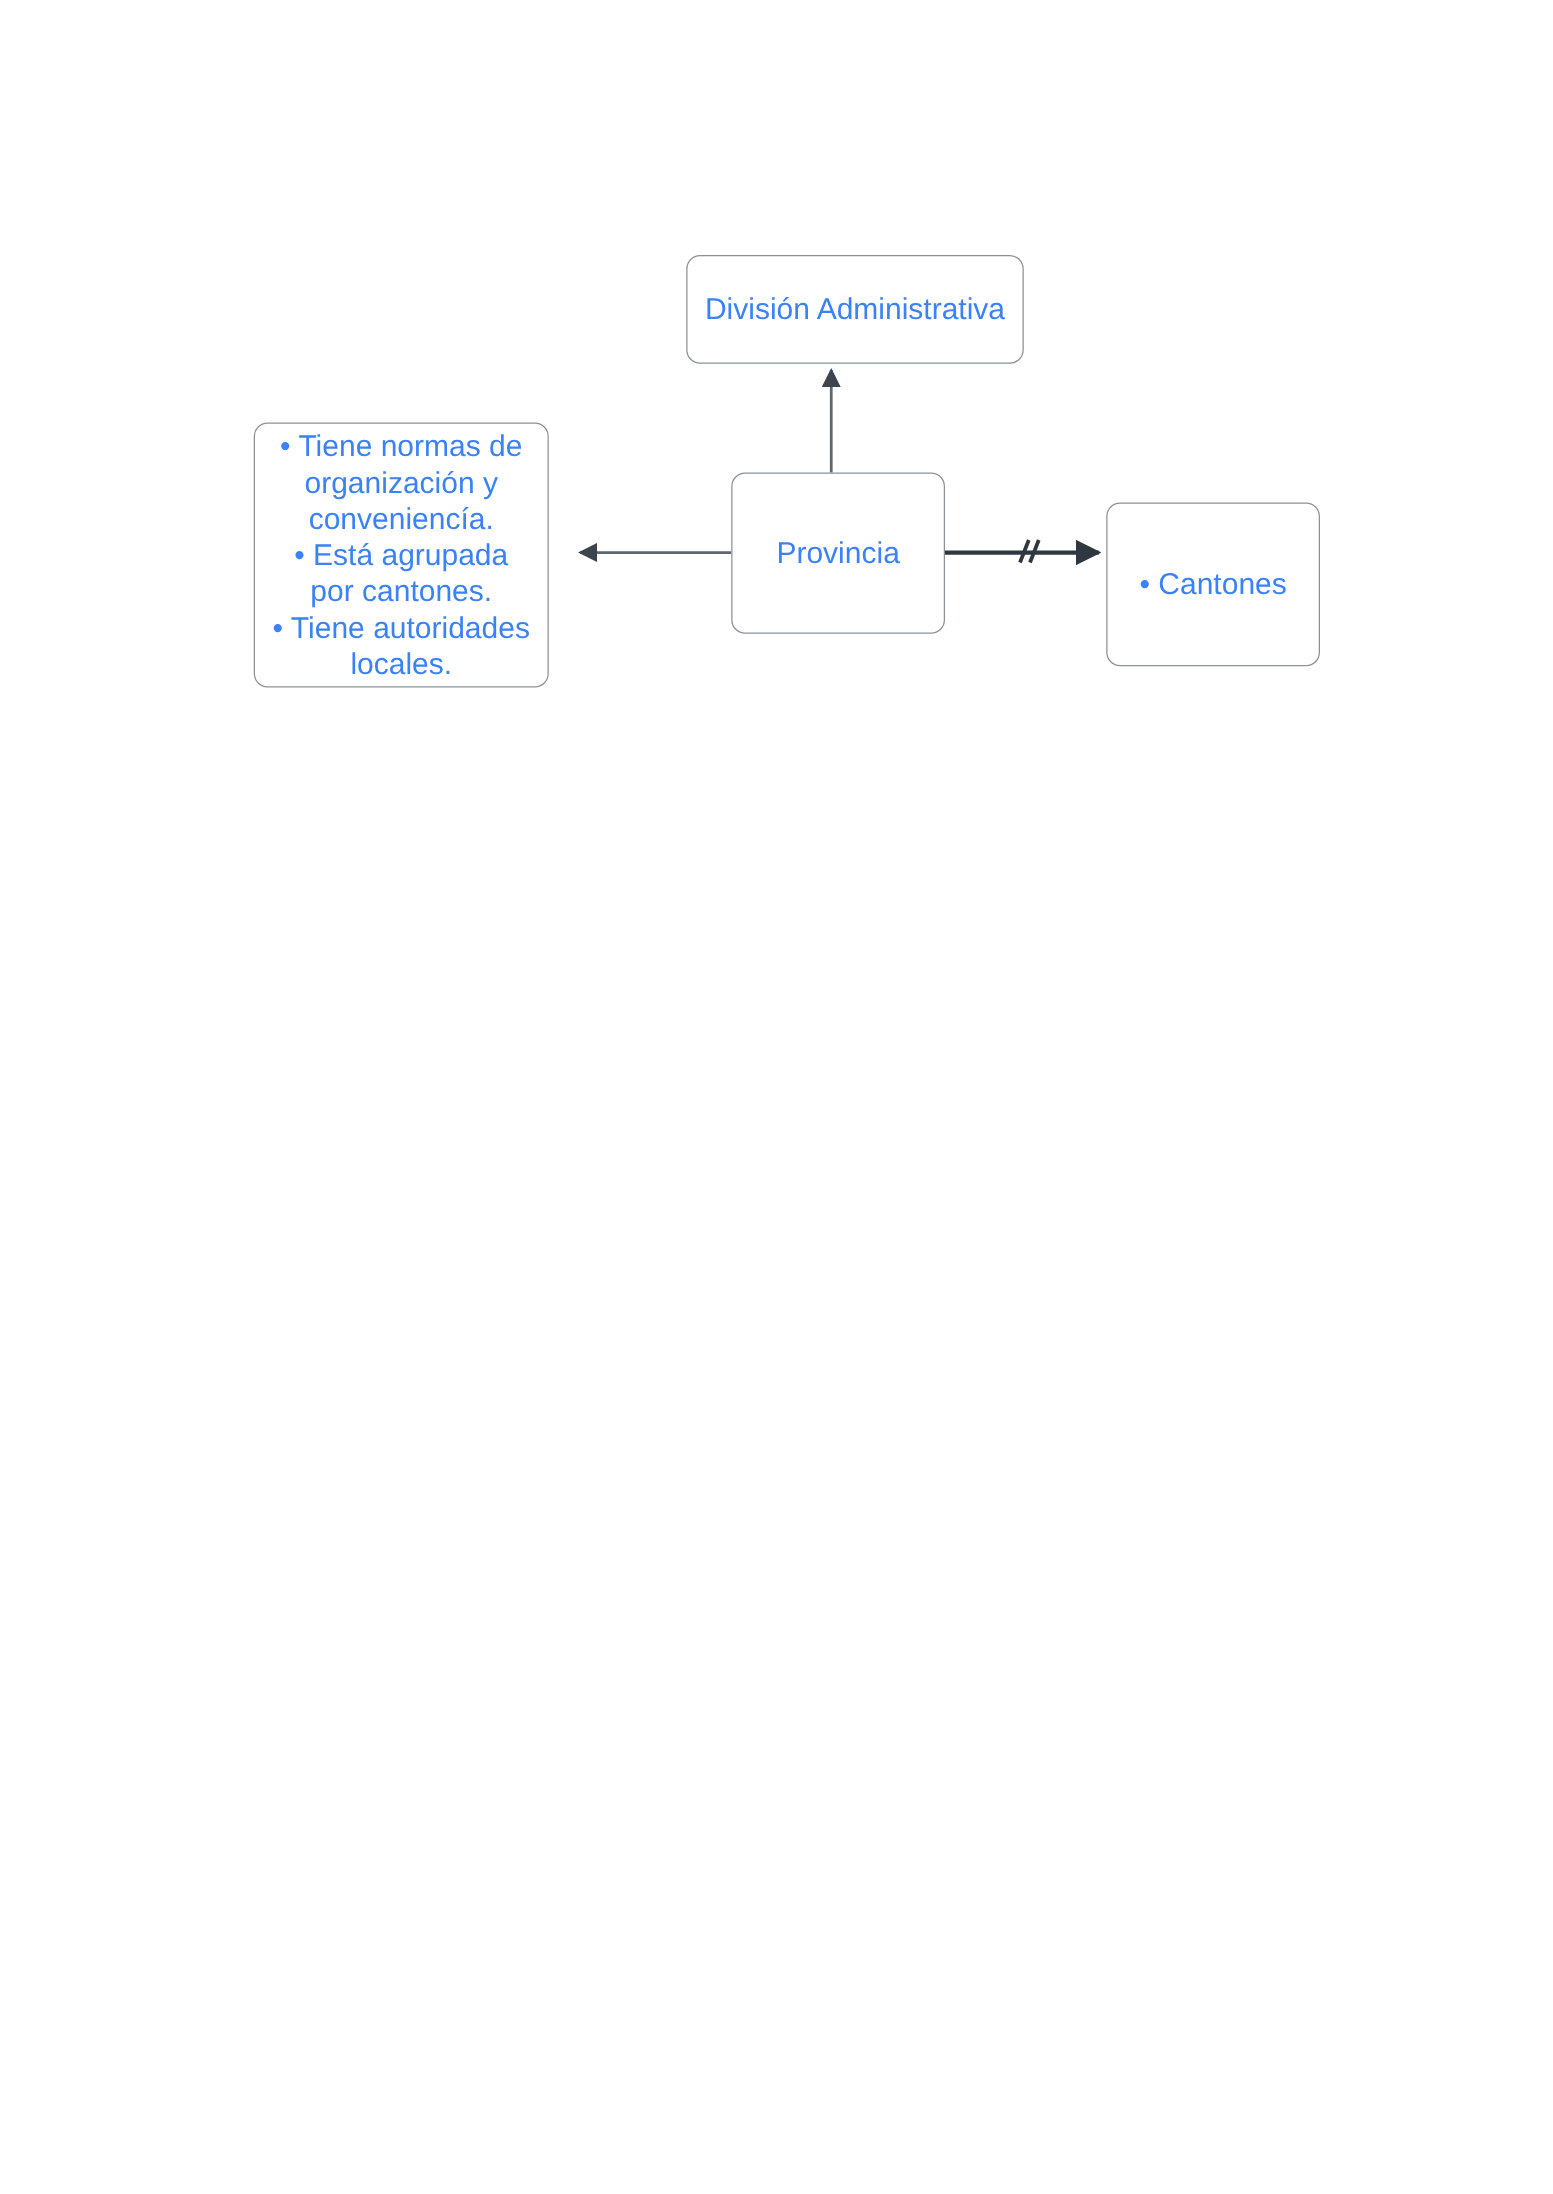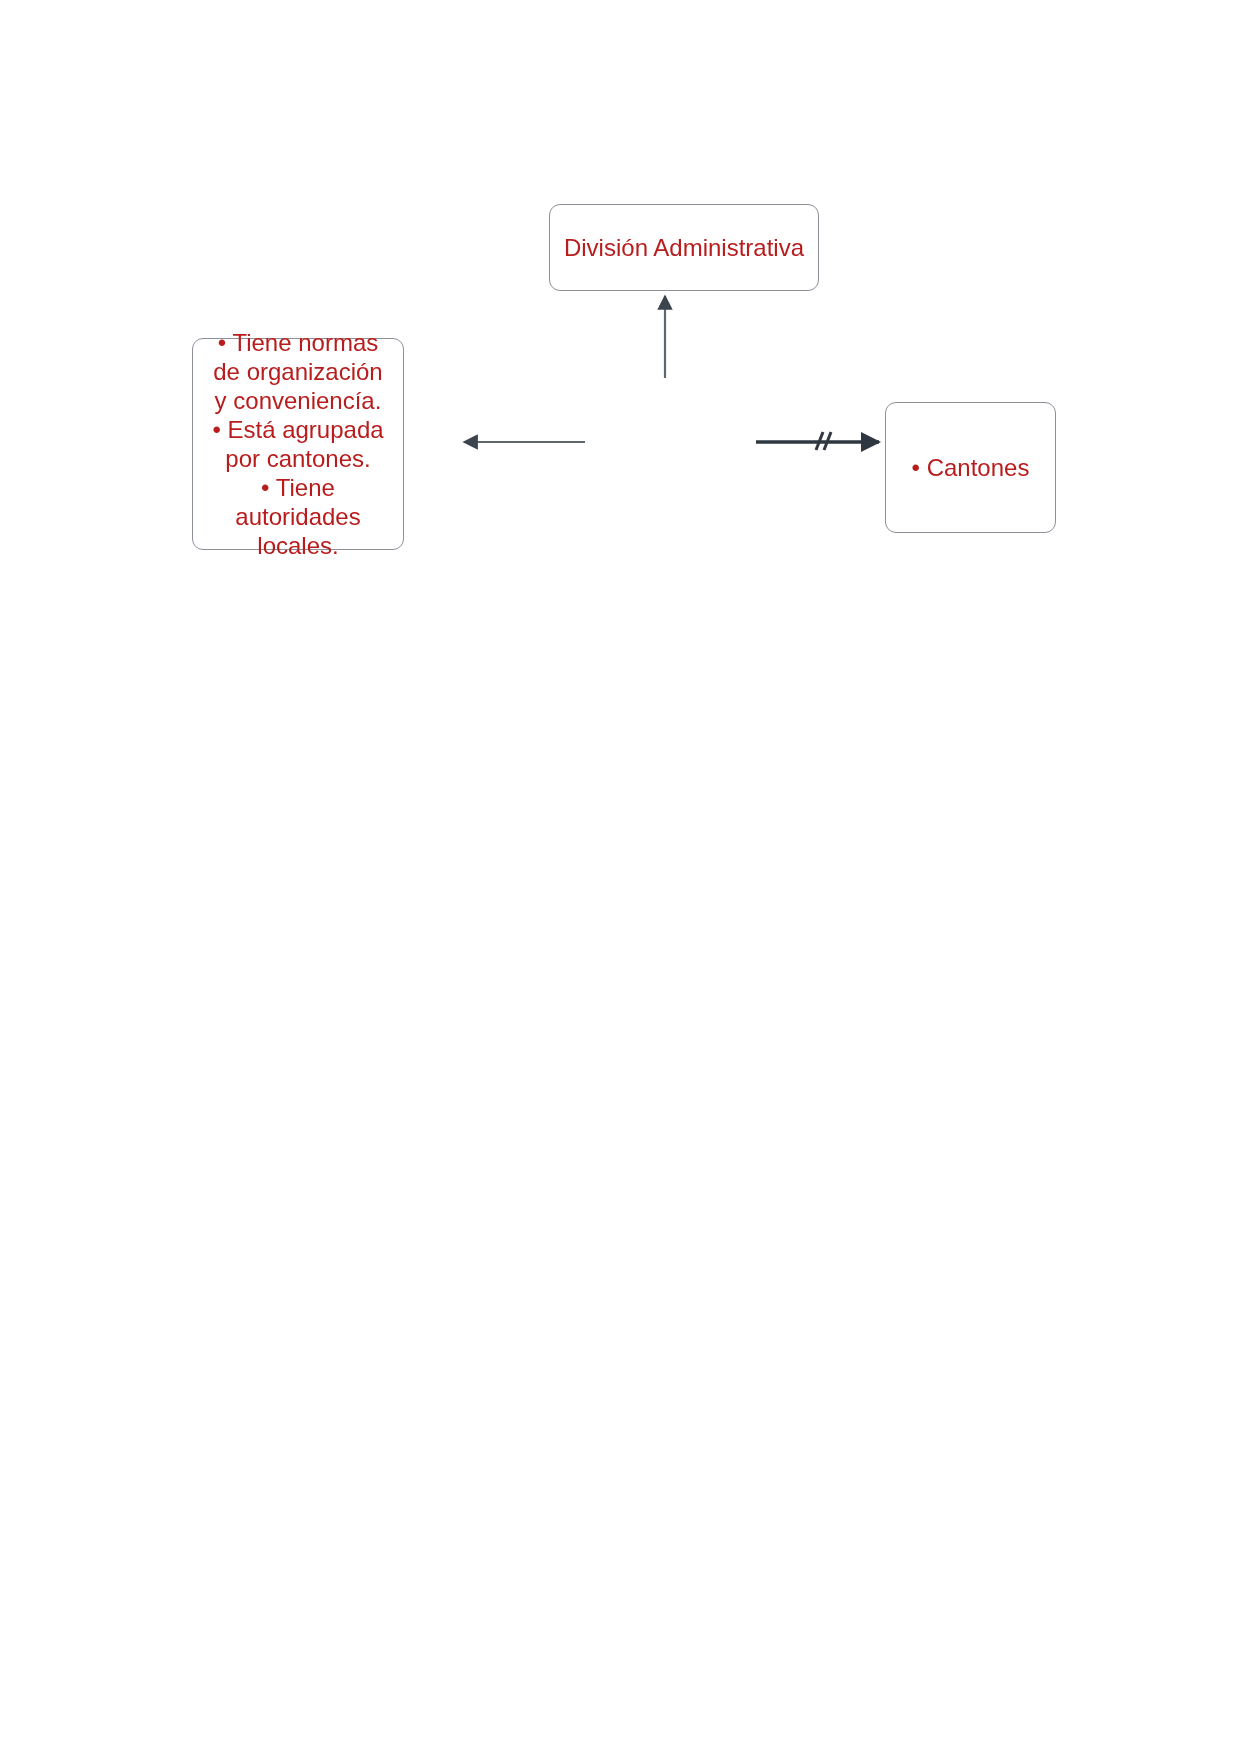--- a/index.html
+++ b/index.html
@@ -37,38 +37,38 @@
     justify-content: center;
     color: #464c54;
     text-align: center;
     z-index: 2;
   }
   .node-label {
     display: block;
     width: 100%;
     text-align: center;
     white-space: pre-line;
-    color: #b91c1c;
+    color: #3b82f6;
   }
   
   #node-division {
     left: 549px;
     top: 204px;
     width: 270px;
     height: 87px;
   }
   #node-division .node-label {
     font-size: 24px;
     line-height: 29px;
   }
   
   #node-caracteristicas {
-    left: 192px;
+    left: 203px;
     top: 338px;
-    width: 212px;
+    width: 236px;
     height: 212px;
     padding: 6px 12px;
   }
   #node-caracteristicas .node-label {
     font-size: 24px;
     line-height: 29px;
   }
   
   #node-provincia {
     left: 585px;
@@ -128,18 +128,21 @@
   <div class="node" id="node-division">
     <span class="node-label">División Administrativa</span>
   </div>
 
   <div class="node" id="node-caracteristicas">
     <span class="node-label">• Tiene normas de organización y conveniencía.
 • Está agrupada por cantones.
 • Tiene autoridades locales.</span>
   </div>
 
+  <div class="node" id="node-provincia">
+    <span class="node-label">Provincia</span>
+  </div>
 
   <div class="node" id="node-cantones">
     <span class="node-label">• Cantones</span>
   </div>
 
 </div>
 
 </body></html>

